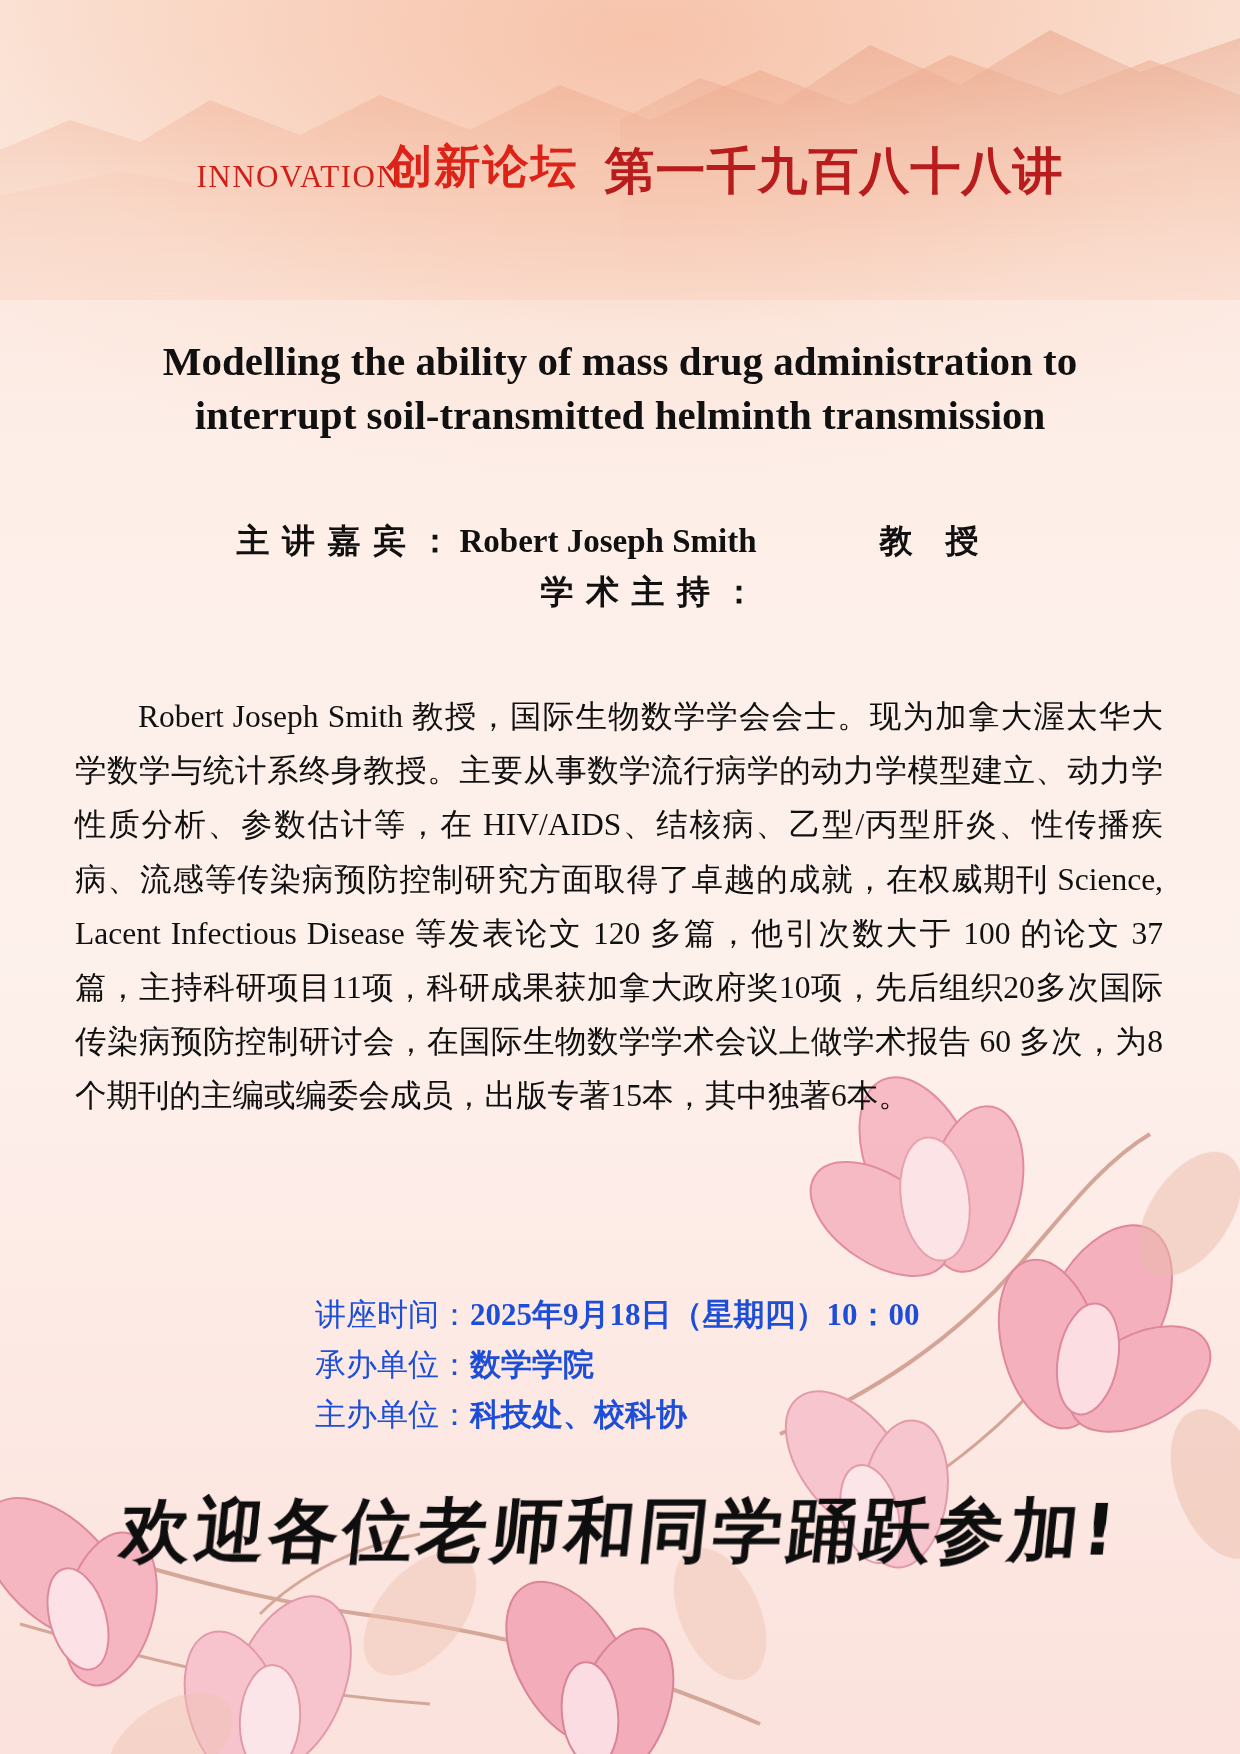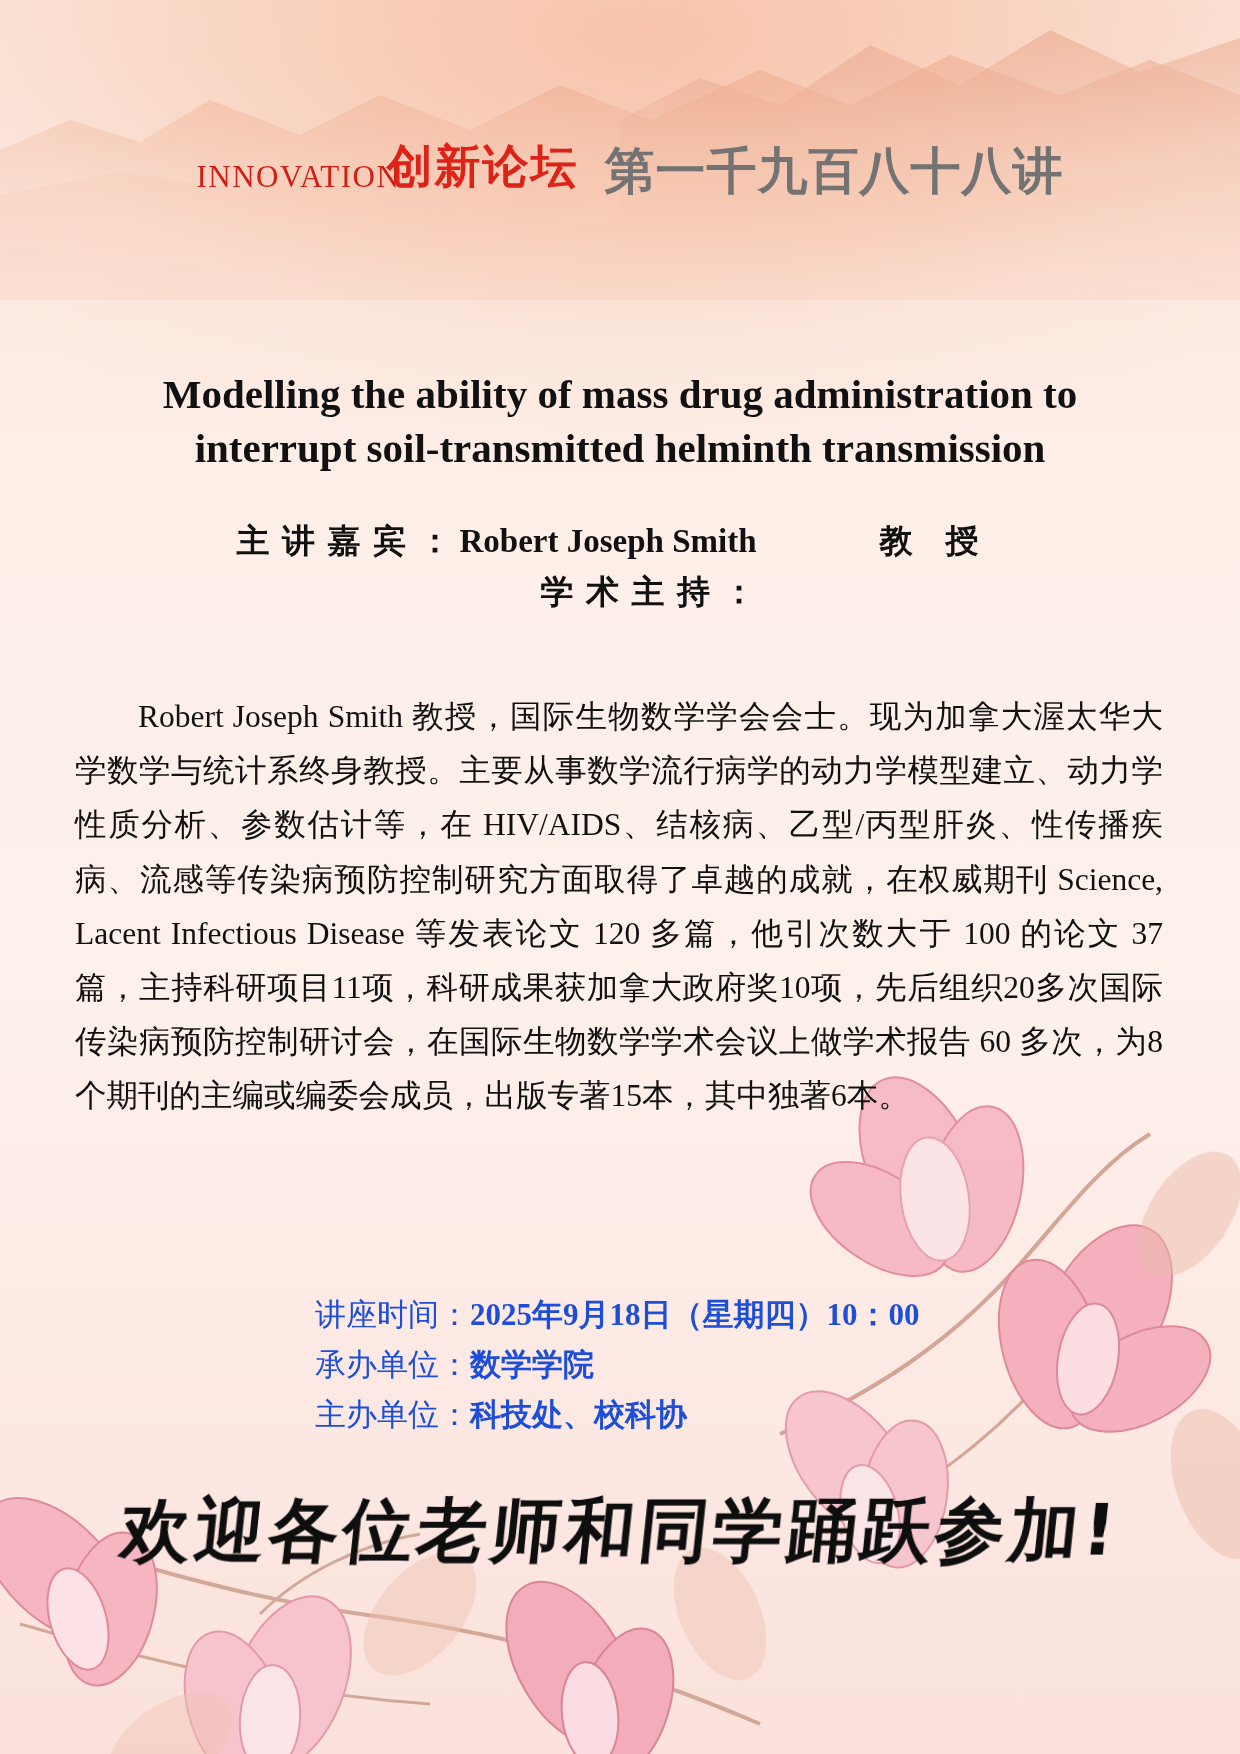--- a/index.html
+++ b/index.html
@@ -90,34 +90,34 @@
   .forum-title {
     color: #dd2218;
     font-size: 46px;
     font-weight: 700;
     letter-spacing: 2px;
     font-family: "DejaVu Sans", sans-serif;
     line-height: 1;
   }
   .forum-session {
     margin-left: 26px;
-    color: #737373;
+    color: #b91c1c;
     font-size: 50px;
     font-weight: 700;
     letter-spacing: 1px;
     font-family: "DejaVu Sans", sans-serif;
     line-height: 1;
     position: relative;
     top: 6px;
   }
 
   
   .talk-title {
     position: absolute;
-    top: 367px;
+    top: 334px;
     left: 95px;
     width: 1050px;
     text-align: center;
     font-size: 41px;
     font-weight: 700;
     line-height: 1.32;
     color: #111;
     font-family: "Liberation Serif", serif;
   }
 

